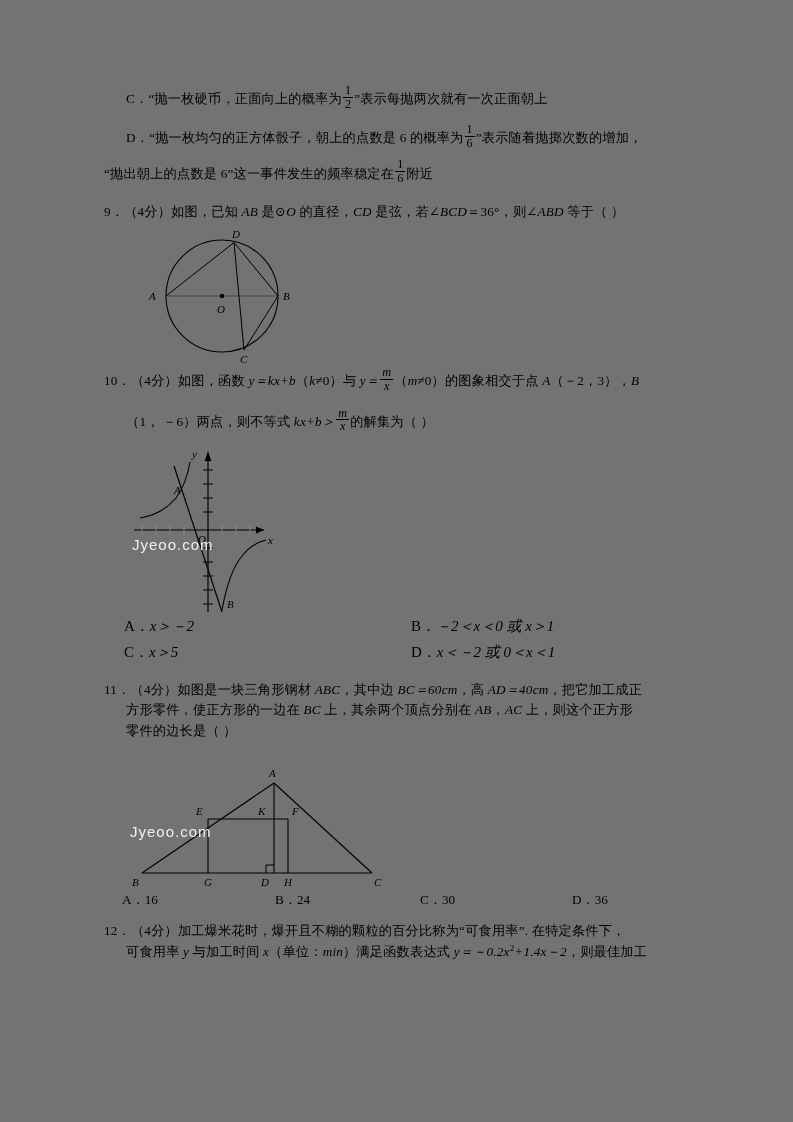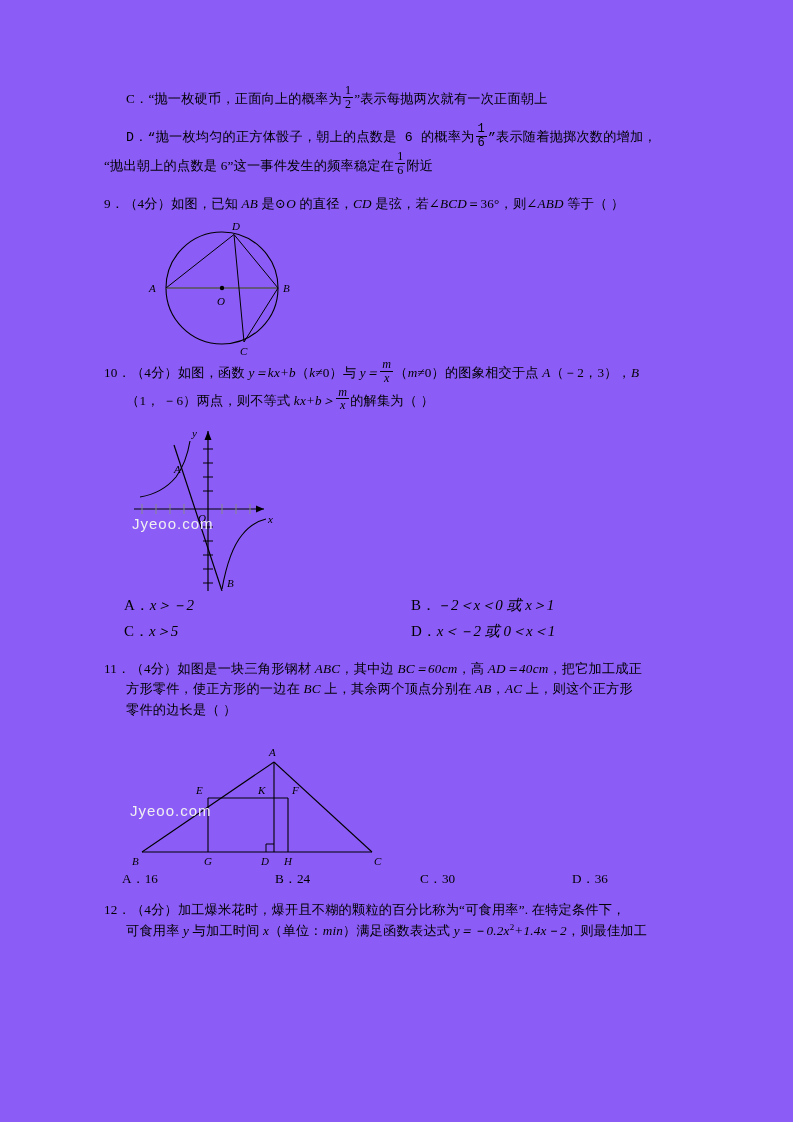--- a/index.html
+++ b/index.html
@@ -13,21 +13,21 @@
     position: relative;
     font-family: "Liberation Serif", "DejaVu Serif", serif;
     color: #000000;
     overflow: hidden;
   }
   .page {
     position: absolute;
     left: 0; top: 0;
     width: 793px;
     height: 1122px;
-    background: #8b5cf6;
+    background: #737373;
   }
   .content {
     position: absolute;
     left: 104px;
     top: 86px;
     width: 600px;
   }
 
   
   .qline {
@@ -103,21 +103,21 @@
 </head>
 <body>
 
 <div class="page">
 <div class="content">
 
   <div class="qline indent1" style="margin-bottom:12px;">
     <span>C</span>．<span>“抛一枚硬币，正面向上的概率为</span><span class="frac"><span class="n">1</span><span class="d">2</span></span><span>”表示每抛两次就有一次正面朝上</span>
   </div>
 
-  <div class="qline indent1" style="font-family:Liberation Mono, monospace;">
+  <div class="qline indent1" style="margin-bottom:8px;">
     <span>D</span>．<span>“抛一枚均匀的正方体骰子，朝上的点数是 6 的概率为</span><span class="frac"><span class="n">1</span><span class="d">6</span></span><span>”表示随着抛掷次数的增加，</span>
   </div>
 
   <div class="qline" style="margin-bottom:14px;">
     <span>“抛出朝上的点数是 6”这一事件发生的频率稳定在</span><span class="frac"><span class="n">1</span><span class="d">6</span></span><span>附近</span>
   </div>
 
   <div class="qline" style="margin-top:4px;">
     <span>9</span>．<span>（4分）</span><span>如图，已知 </span><span class="mi">AB</span><span> 是⊙</span><span class="mi">O</span><span> 的直径，</span><span class="mi">CD</span><span> 是弦，若∠</span><span class="mi">BCD</span><span>＝36°</span><span>，则∠</span><span class="mi">ABD</span><span> 等于（       ）</span>
   </div>
@@ -141,21 +141,21 @@
 
       <text x="110" y="12" font-size="11" font-style="italic" font-family="Liberation Serif, serif">D</text>
       <text x="27" y="74" font-size="11" font-style="italic" font-family="Liberation Serif, serif">A</text>
       <text x="95" y="87" font-size="11" font-style="italic" font-family="Liberation Serif, serif">O</text>
       <text x="161" y="74" font-size="11" font-style="italic" font-family="Liberation Serif, serif">B</text>
       <text x="118" y="137" font-size="11" font-style="italic" font-family="Liberation Serif, serif">C</text>
     </svg>
   </div>
 
 
-  <div class="qline" style="">
+  <div class="qline" style="margin-bottom:13px;">
     <span>10</span>．<span>（4分）</span><span>如图，函数 </span><span class="mi">y＝kx+b</span><span>（</span><span class="mi">k</span><span>≠0）与 </span><span class="mi">y＝</span><span class="frac mi"><span class="n">m</span><span class="d">x</span></span><span>（</span><span class="mi">m</span><span>≠0）的图象相交于点 </span><span class="mi">A</span><span>（－2，3），</span><span class="mi">B</span>
   </div>
 
   <div class="qline indent1" style="margin-bottom:4px;">
     <span>（1， －6）两点，则不等式 </span><span class="mi">kx+b＞</span><span class="frac mi"><span class="n">m</span><span class="d">x</span></span><span>的解集为（       ）</span>
   </div>
 
   <div class="fig" style="margin:2px 0 2px 22px;">
     <div class="watermark" style="left:6px; top:96px;">Jyeoo.com</div>
     <svg width="230" height="172" viewBox="0 0 230 172">

